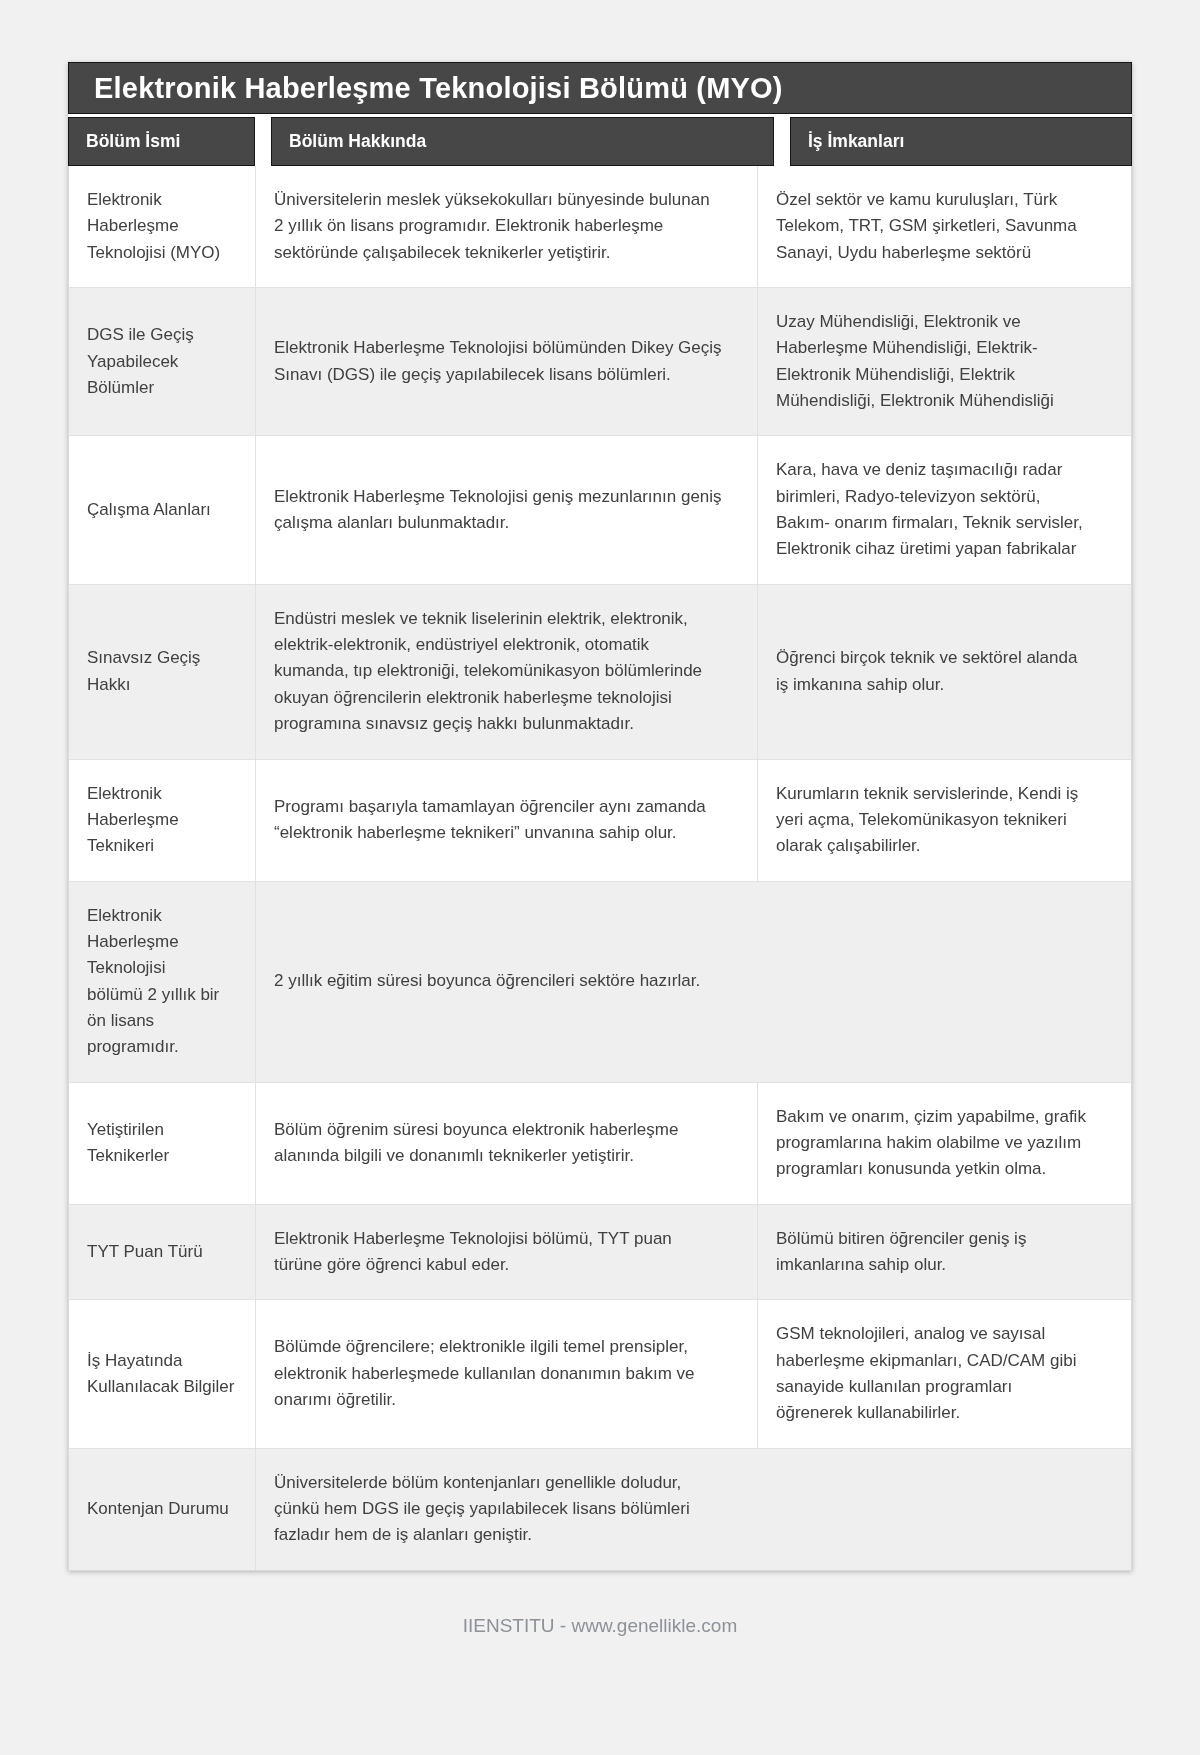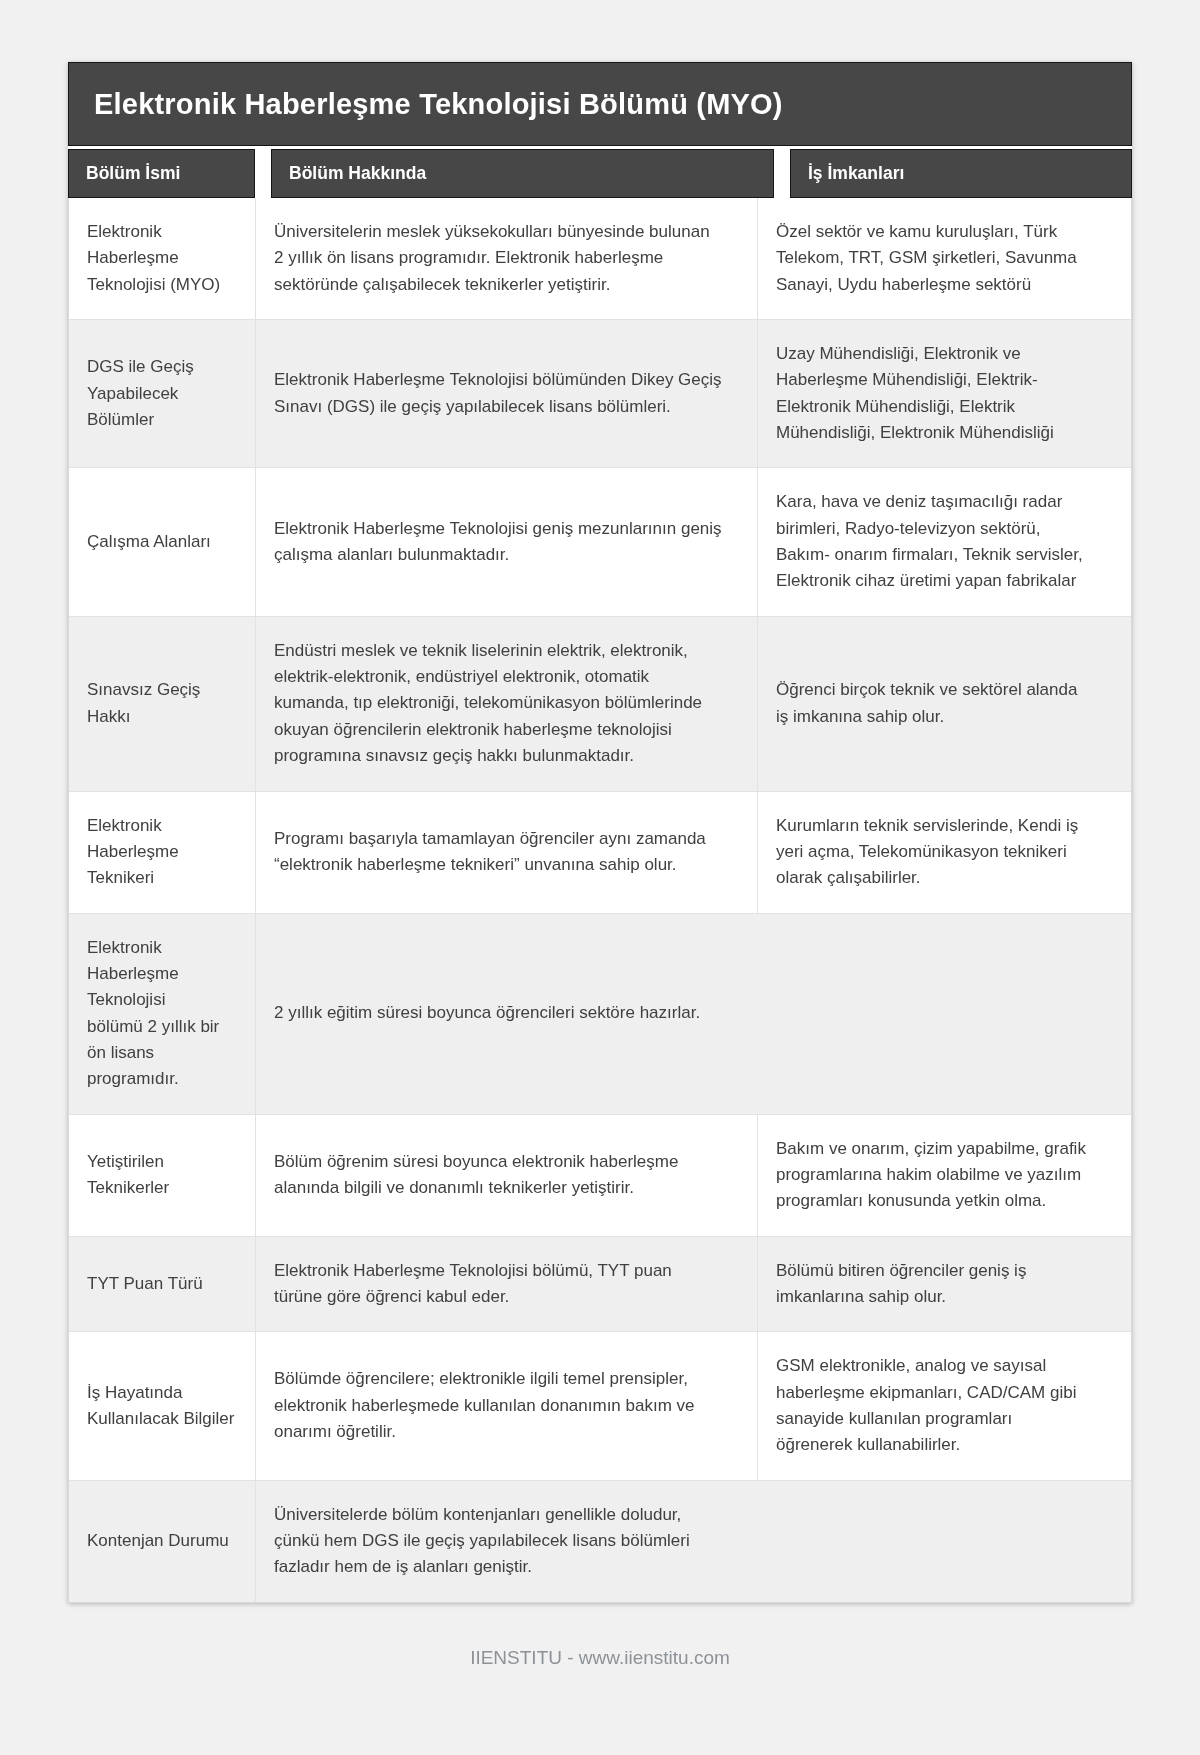--- a/index.html
+++ b/index.html
@@ -16,21 +16,21 @@
   .card {
     width: 1064px;
     margin: 62px auto 0 auto;
     background: #ffffff;
     box-shadow: 0 1px 5px rgba(0,0,0,0.25);
   }
   .band-title {
     background: #474747;
     border: 1px solid #161616;
     color: #ffffff;
-    height: 84px;
+    height: 52px;
     box-sizing: border-box;
     display: flex;
     align-items: center;
     padding: 0 25px;
     font-size: 29px;
     font-weight: 700;
     letter-spacing: 0.2px;
   }
   .band-cols {
     display: grid;
@@ -138,24 +138,24 @@
 
     <div class="row">
       <div class="cell c-name">TYT Puan Türü</div>
       <div class="cell c-about">Elektronik Haberleşme Teknolojisi bölümü, TYT puan türüne göre öğrenci kabul eder.</div>
       <div class="cell c-jobs">Bölümü bitiren öğrenciler geniş iş imkanlarına sahip olur.</div>
     </div>
 
     <div class="row">
       <div class="cell c-name">İş Hayatında Kullanılacak Bilgiler</div>
       <div class="cell c-about">Bölümde öğrencilere; elektronikle ilgili temel prensipler, elektronik haberleşmede kullanılan donanımın bakım ve onarımı öğretilir.</div>
-      <div class="cell c-jobs">GSM elektronikle, analog ve sayısal haberleşme ekipmanları, CAD/CAM gibi sanayide kullanılan programları öğrenerek kullanabilirler.</div>
+      <div class="cell c-jobs">GSM teknolojileri, analog ve sayısal haberleşme ekipmanları, CAD/CAM gibi sanayide kullanılan programları öğrenerek kullanabilirler.</div>
     </div>
 
     <div class="row">
       <div class="cell c-name">Kontenjan Durumu</div>
       <div class="cell c-about">Üniversitelerde bölüm kontenjanları genellikle doludur, çünkü hem DGS ile geçiş yapılabilecek lisans bölümleri fazladır hem de iş alanları geniştir.</div>
     </div>
 
   </div>
 </div>
 
-<div class="footer">IIENSTITU - www.iienstitu.com</div>
+<div class="footer">IIENSTITU - www.genellikle.com</div>
 
 </body></html>

